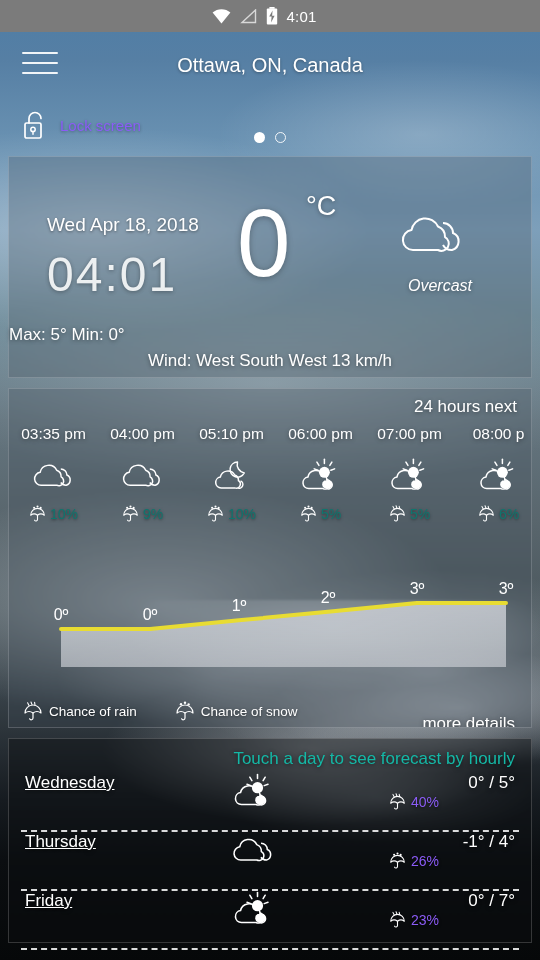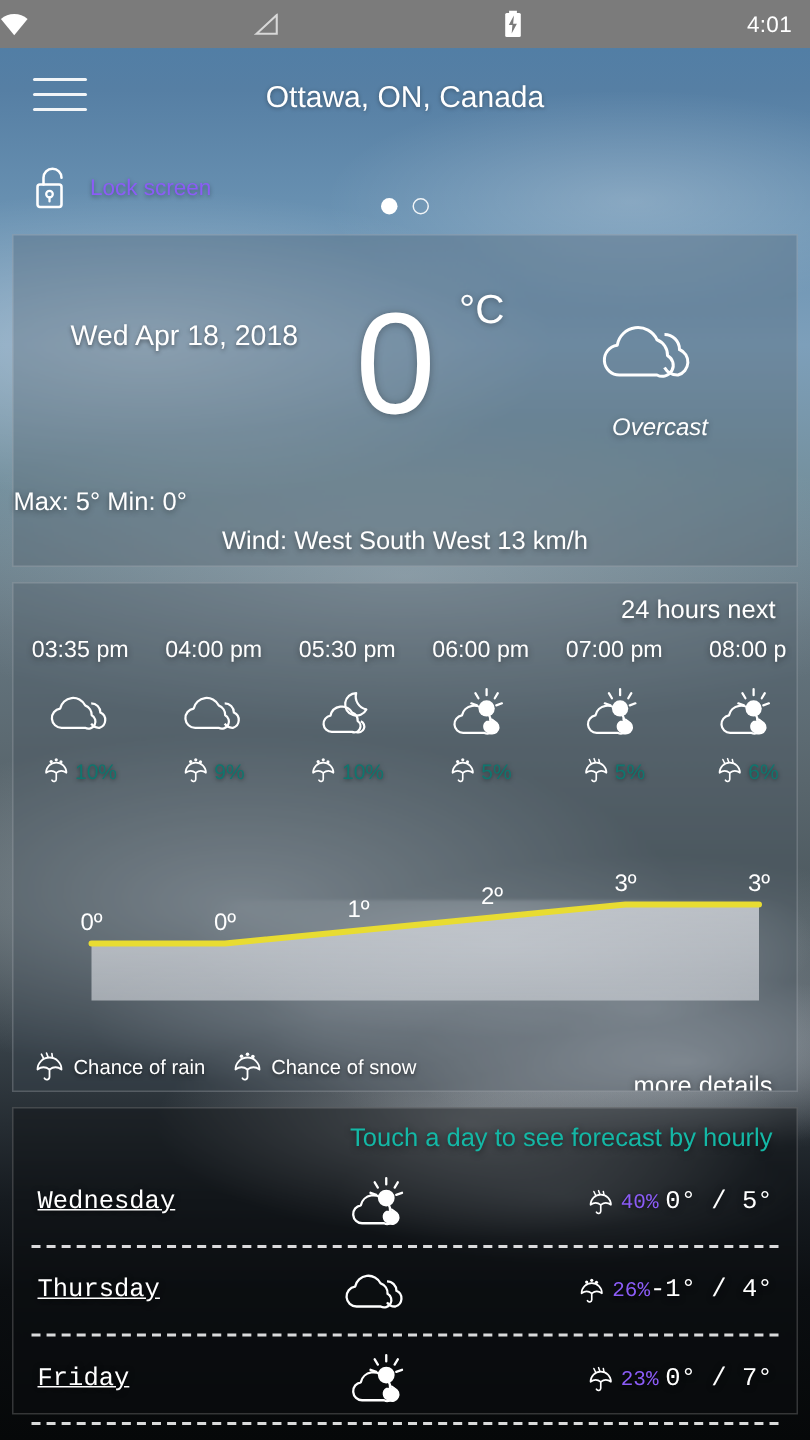--- a/index.html
+++ b/index.html
@@ -44,21 +44,21 @@
       radial-gradient(ellipse 260px 80px at 85% 30%, rgba(215,222,230,.42), rgba(255,255,255,0) 72%),
       radial-gradient(ellipse 220px 70px at 40% 22%, rgba(200,208,216,.30), rgba(255,255,255,0) 72%),
       radial-gradient(ellipse 210px 60px at 70% 55%, rgba(190,200,210,.22), rgba(255,255,255,0) 74%);
     pointer-events:none;
   }
 
   
   #status-bar{
     position:relative; z-index:5;
     height:32px; background:#7b7b7b;
-    display:flex; align-items:center; justify-content:space-between;
+    display:flex; align-items:center; justify-content:center;
     padding-right:12px; gap:9px;
   }
   #status-bar .clock{ color:#fff; font-size:15px; letter-spacing:.2px; }
   .sbicon{ display:block; }
 
   
   #header{ position:relative; z-index:4; height:124px; }
   #menu-btn{
     position:absolute; left:22px; top:20px;
     width:36px; height:30px; cursor:pointer;
@@ -154,39 +154,39 @@
   .hour-col .hicon{ height:52px; display:flex; align-items:center; justify-content:center; margin-top:6px; }
   .hour-col .hprec{
     margin-top:4px; display:flex; align-items:flex-end; justify-content:center; gap:4px;
     color:#0f766e; font-size:14px; white-space:nowrap;
     text-shadow:0 1px 3px rgba(0,0,0,.5);
   }
 
   #graph-wrap{ position:absolute; left:0; top:178px; width:540px; height:110px; }
   #legend{
     position:absolute; left:14px; top:312px;
-    display:flex; gap:18px;
+    display:flex; gap:38px;
   }
   .legend-item{ display:flex; align-items:center; gap:6px; color:#fff; font-size:13.5px;
     text-shadow:0 1px 3px rgba(0,0,0,.5); }
   #more-details{
     position:absolute; right:16px; top:281px;
     color:#fff; font-size:17px; text-decoration:underline; cursor:pointer;
     text-shadow:0 1px 4px rgba(0,0,0,.55);
     margin-top:44px;
   }
 
   
   #daily-card{ height:205px; background:rgba(12,14,16,.42); }
   #daily-head{
     position:absolute; right:16px; top:10px;
     color:#14b8a6; font-size:17px; text-shadow:0 1px 4px rgba(0,0,0,.6);
   }
   .day-row{
-    position:relative; height:57px; display:flex; align-items:center; cursor:pointer;font-family:Liberation Mono, monospace;
+    position:relative; height:57px; display:flex; cursor:pointer;
   }
   .day-row .dname{
     width:180px; padding-left:16px; color:#fff; font-size:17px;
     text-decoration:underline; white-space:nowrap;
     text-shadow:0 1px 4px rgba(0,0,0,.6);
   }
   .day-row .dicon{ width:130px; display:flex; justify-content:center; }
   .day-row .dprec{
     width:120px; display:flex; align-items:center; justify-content:flex-end; gap:5px;
     color:#8b5cf6; font-size:14px; text-shadow:0 1px 3px rgba(0,0,0,.6);
@@ -240,20 +240,21 @@
   </div>
 
   <div id="pager">
     <span class="dot on"></span>
     <span class="dot off"></span>
   </div>
 </div>
 
 <div class="card" id="current-card">
   <div id="cc-date">Wed Apr 18, 2018</div>
+  <div id="cc-time">04:01</div>
   <div id="cc-temp">0</div>
   <div id="cc-unit">°C</div>
 
   <div id="cc-icon">
     <svg width="72" height="46" viewBox="0 0 72 46">
       <path d="M44 14 a10 10 0 0 1 10 10 a9 9 0 0 1 -1 17 a10 10 0 0 1 -9 -5" fill="none" stroke="#ffffff" stroke-width="2"></path>
       <path d="M14 41 a10 10 0 0 1 -1.5 -19.9 A14 14 0 0 1 39 17.5 a11 11 0 0 1 7 10.6 a7 7 0 0 1 -7 12.9 Z" fill="none" stroke="#ffffff" stroke-width="2" stroke-linejoin="round"></path>
     </svg>
   </div>
   <div id="cc-cond">Overcast</div>
@@ -296,21 +297,21 @@
             <circle cx="6" cy="3.2" r="1.25" fill="#fff"></circle>
             <circle cx="10" cy="1.8" r="1.25" fill="#fff"></circle>
             <circle cx="13.7" cy="3.4" r="1.25" fill="#fff"></circle>
             <path d="M2 12 a8 8 0 0 1 16 0 q-4 -3 -8 0 q-4 -3 -8 0 Z" fill="none" stroke="#fff" stroke-width="1.3" stroke-linejoin="round"></path>
             <path d="M10 12 V17 a1.8 1.8 0 0 1 -3.4 .8" fill="none" stroke="#fff" stroke-width="1.3" stroke-linecap="round"></path>
           </svg>
           <span>9%</span>
         </div>
       </div>
       <div class="hour-col">
-        <div class="htime">05:30 pm</div>
+        <div class="htime">05:10 pm</div>
         <div class="hicon">
           <svg width="50" height="34" viewBox="0 0 72 50">
             <path d="M44 6 a11 11 0 1 0 10 16 a13 13 0 0 1 -10 -16 Z" fill="none" stroke="#fff" stroke-width="2.2" stroke-linejoin="round"></path>
             <path d="M20 44 a8 8 0 0 1 -1.2 -15.9 A11.5 11.5 0 0 1 40 25 a8.5 8.5 0 0 1 5.5 8.4 A6 6 0 0 1 40 44 Z" fill="none" stroke="#fff" stroke-width="2.2" stroke-linejoin="round"></path>
             <path d="M44 44 a5.6 5.6 0 0 0 4.6 -10.4" fill="none" stroke="#fff" stroke-width="2.2"></path>
           </svg>
         </div>
         <div class="hprec">
           <svg width="17" height="17" viewBox="0 0 20 20">
             <circle cx="6" cy="3.2" r="1.25" fill="#fff"></circle>

